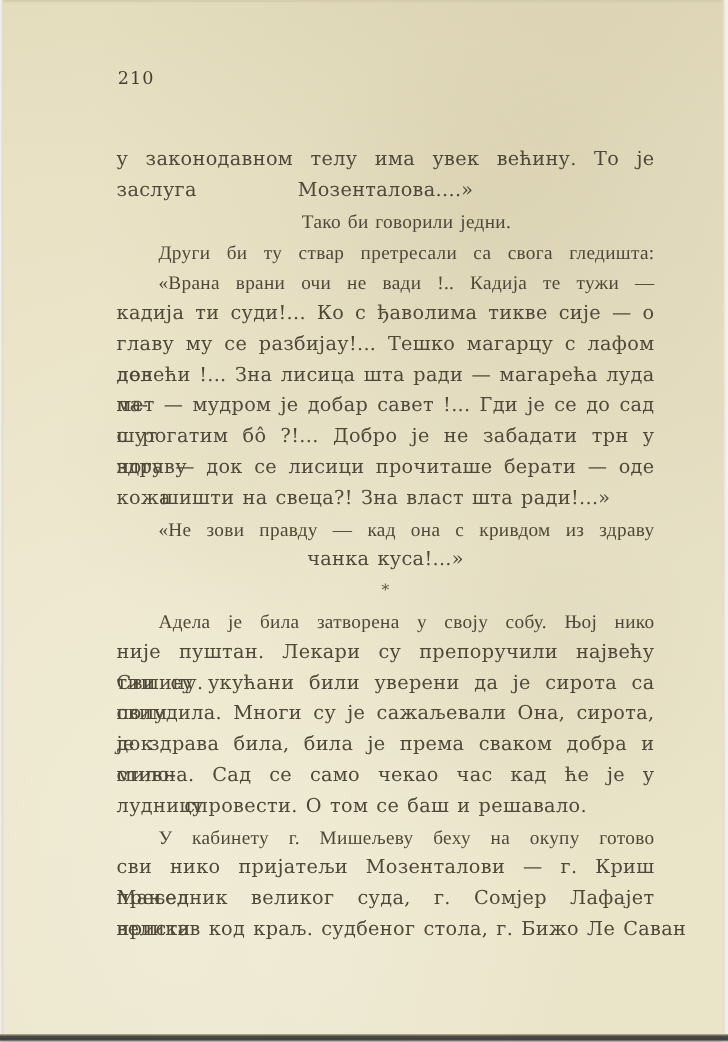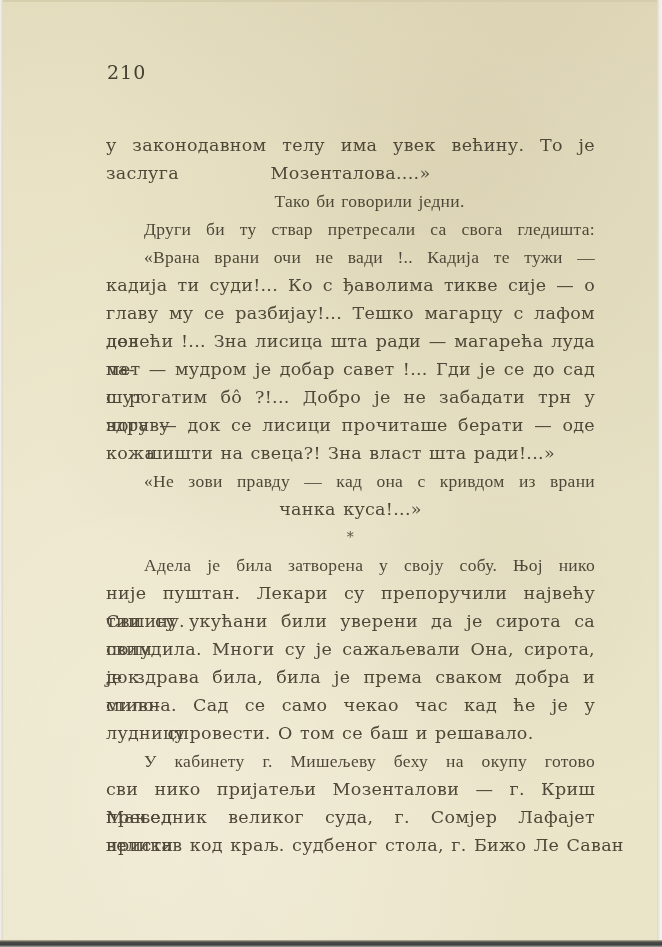--- a/index.html
+++ b/index.html
@@ -32,21 +32,21 @@
     background: linear-gradient(90deg, #ded9c3, #f0f1ef 60%);
   }
   .edge-bottom {
     position: absolute; left: 0; bottom: 0; width: 662px; height: 7px;
     background: linear-gradient(180deg, #bdb79d 0%, #4a4a48 30%, #3f3f3e 70%, #a9adab 100%);
   }
   .page-number {
     position: absolute;
     left: 107px;
     top: 61px;
-    font-size: 19px;
+    font-size: 16px;
     letter-spacing: 1px;
     color: #454031;
   }
   .text-block {
     position: absolute;
     left: 106px;
     top: 131px;
     width: 489px;
     font-size: 17.5px;
     line-height: 28px;
@@ -103,21 +103,21 @@
       <div class="line indent">Тако би говорили једни.</div>
       <div class="line indent justify">Други би ту ствар претресали са свога гледишта:</div>
       <div class="line indent justify">«Врана врани очи не вади !..  Кадија те тужи —</div>
       <div class="line justify">кадија ти суди!...  Ко с ђаволима тикве сије — о</div>
       <div class="line justify">главу му се разбијау!...  Тешко магарцу с лафом лов</div>
       <div class="line justify">делећи !...  Зна лисица шта ради — магарећа луда па-</div>
       <div class="line justify">мет — мудром је добар савет !...  Гди је се до сад шут</div>
       <div class="line justify">с рогатим бô ?!...  Добро је не забадати трн у здраву</div>
       <div class="line justify">ногу — док се лисици прочиташе берати — оде кожа</div>
       <div class="line">шишти на свеца?!  Зна власт шта ради!...»</div>
-      <div class="line indent justify">«Не зови правду — кад она с кривдом из врани</div>
+      <div class="line indent justify">«Не зови правду — кад она с кривдом из здраву</div>
       <div class="line">чанка куса!...»</div>
       <div class="line separator">*</div>
       <div class="line indent justify">Адела је била затворена у своју собу.  Њој нико</div>
       <div class="line justify">није пуштан.  Лекари су препоручили највећу тишину.</div>
       <div class="line justify">Сви су укућани били уверени да је сирота са свим</div>
       <div class="line justify">полудила.  Многи су је сажаљевали  Она,  сирота,  док</div>
       <div class="line justify">је здрава била,  била је према сваком добра и мило-</div>
       <div class="line justify">стивна.  Сад се само чекао час кад ће је у лудницу</div>
       <div class="line">спровести.  О том се баш и решавало.</div>
       <div class="line indent justify">У кабинету г.  Мишељеву беху на окупу готово</div>

